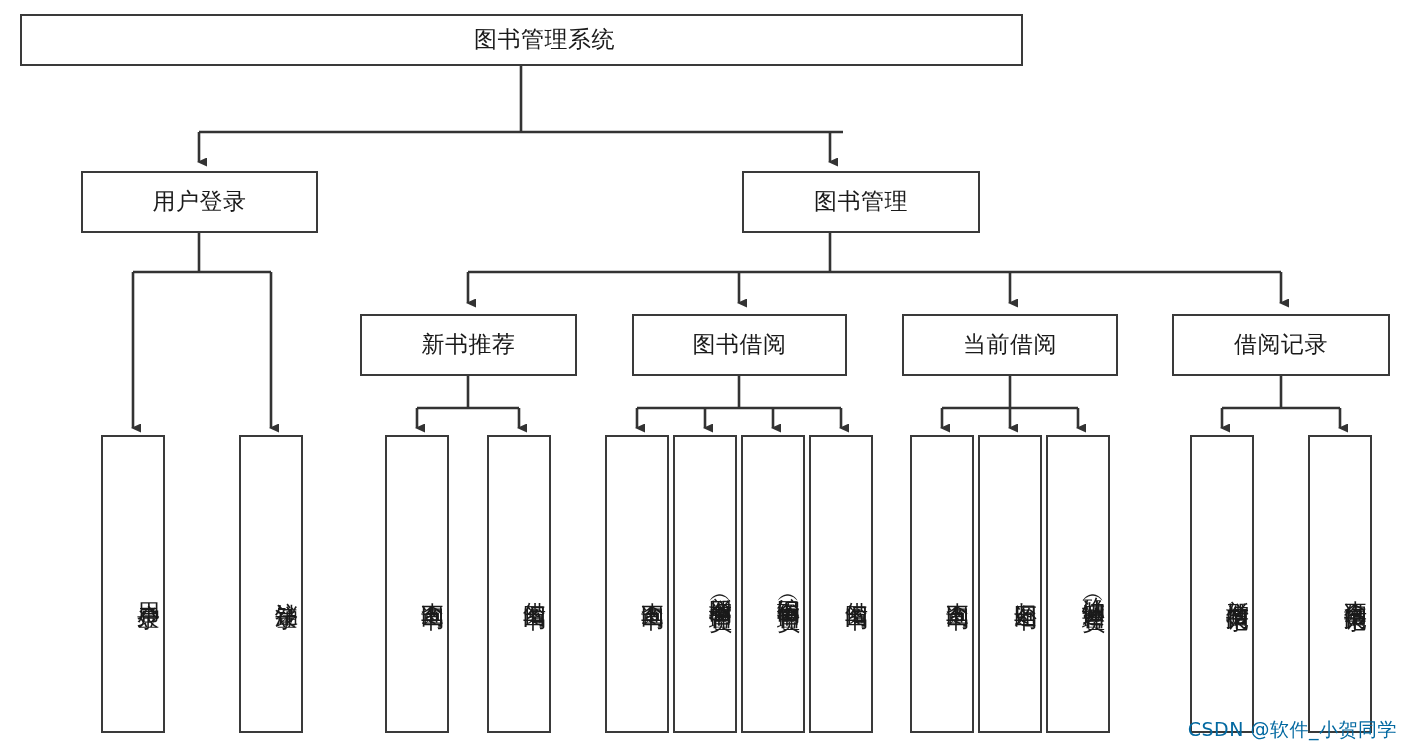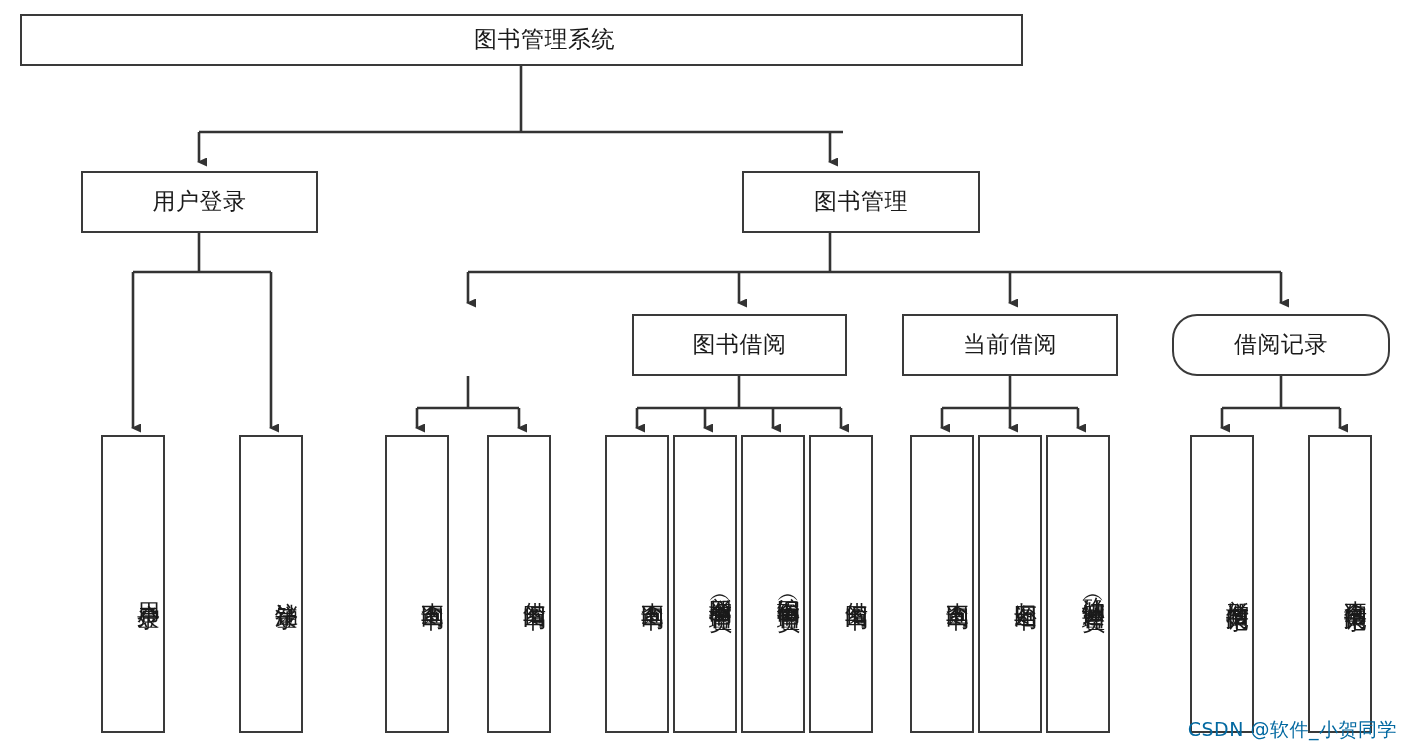--- a/index.html
+++ b/index.html
@@ -126,27 +126,30 @@
     <span>图书管理系统</span>
   </div>
 
   <div class="node horiz" style="left:81px; top:171px; width:237px; height:62px;">
     <span>用户登录</span>
   </div>
   <div class="node horiz" style="left:711px; top:171px; width:238px; height:62px;margin-left:31px;">
     <span>图书管理</span>
   </div>
 
+  <div class="node horiz" style="left:360px; top:314px; width:217px; height:62px;">
+    <span>新书推荐</span>
+  </div>
   <div class="node horiz" style="left:902px; top:314px; width:216px; height:62px;">
     <span>当前借阅</span>
   </div>
   <div class="node horiz" style="left:632px; top:314px; width:215px; height:62px;">
     <span>图书借阅</span>
   </div>
-  <div class="node horiz" style="left:1172px; top:314px; width:218px; height:62px;border-radius:25px;">
+  <div class="node horiz" style="left:1172px; top:314px; width:218px; height:62px;">
     <span>借阅记录</span>
   </div>
 
   <div class="node vert" style="left:101px; top:435px; width:64px; height:298px;">
     <span class="vlabel">用户登录</span>
   </div>
   <div class="node vert" style="left:239px; top:435px; width:64px; height:298px;">
     <span class="vlabel">注销登录</span>
   </div>
 

